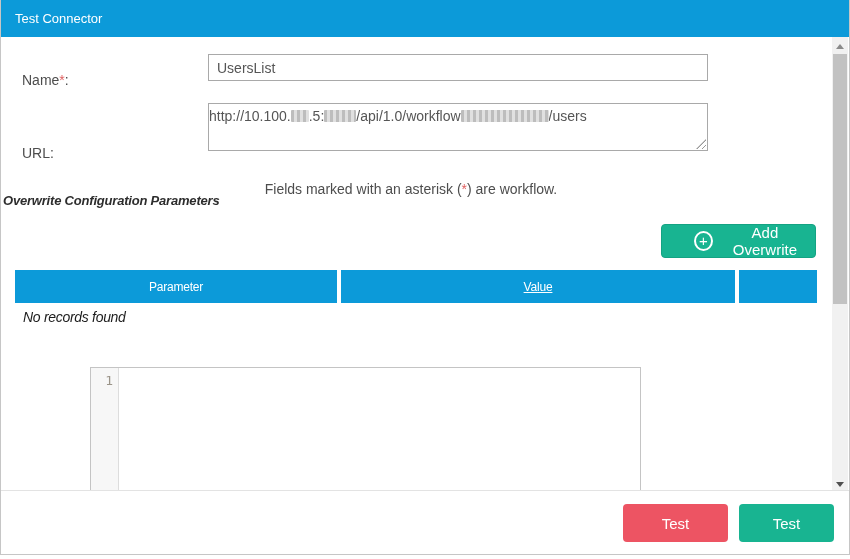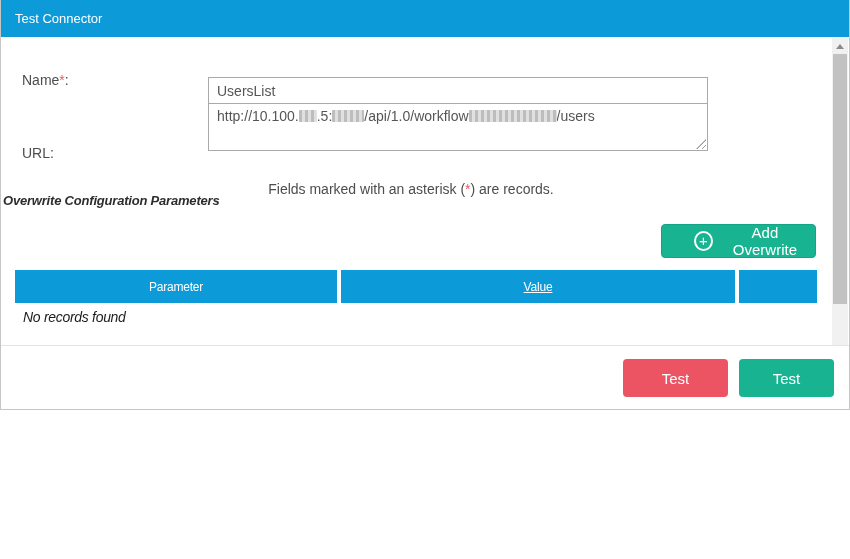--- a/index.html
+++ b/index.html
@@ -1,40 +1,40 @@
 <!DOCTYPE html>
 <html><head>
 <meta charset="utf-8">
 <style>
   html,body{margin:0;padding:0;background:#fff;}
   *{box-sizing:border-box;}
   .modal{
-    position:relative;width:850px;height:410px;overflow:hidden;
+    position:relative;width:850px;height:555px;overflow:hidden;
     border:1px solid #c6c6c6;border-top:none;background:#0f766e;
     font-family:"Liberation Sans",sans-serif;color:#4d4d4d;
   }
   
   .titlebar{
     position:absolute;top:0;left:0;right:0;height:37px;
     background:#0c9ad9;color:#fff;display:flex;align-items:center;
     padding-left:14px;font-size:13px;
   }
   
   .body{position:absolute;top:37px;left:0;right:0;height:458px;background:#fff;overflow:hidden;}
   .field-label{position:absolute;font-size:14px;color:#4d4d4d;}
   .req{color:#e06060;}
   .name-input{
-    position:absolute;left:207px;top:40px;width:500px;height:27px;
+    position:absolute;left:207px;top:17px;width:500px;height:27px;
     border:1px solid #a9a9a9;padding:0 8px;font-size:14px;color:#555;
     font-family:"Liberation Sans",sans-serif;background:#fff;outline:none;
   }
   .url-box{
     position:absolute;left:207px;top:66px;width:500px;height:48px;
     border:1px solid #a9a9a9;background:#fff;font-size:14px;color:#555;
-    padding:3px 8px;line-height:19px;white-space:nowrap;overflow:hidden;
+    padding:3px 0;line-height:19px;white-space:nowrap;overflow:hidden;
   }
   .redact{
     display:inline-block;height:12px;vertical-align:-1px;
     background-image:
       repeating-linear-gradient(90deg,#bdbdbd 0 3px,#e0e0e0 3px 6px),
       repeating-linear-gradient(0deg,rgba(255,255,255,.45) 0 3px,rgba(0,0,0,.10) 3px 6px);
     filter:blur(.5px);border-radius:1px;
   }
   .w18{width:18px;}.w32{width:32px;}.w88{width:88px;}
   .resize-handle{
@@ -122,21 +122,21 @@
 
     <label class="field-label" style="left:21px;top:35px;"><span>Name</span><span class="req">*</span><span>:</span></label>
     <input class="name-input" type="text" value="UsersList" style="">
 
     <label class="field-label" style="left:21px;top:108px;">URL:</label>
     <div class="url-box">
       <span>http://10.100.</span><span class="redact w18"></span><span>.5:</span><span class="redact w32"></span><span>/api/1.0/workflow</span><span class="redact w88"></span><span>/users</span>
       <span class="resize-handle"></span>
     </div>
 
-    <div class="required-note"><span>Fields marked with an asterisk (</span><span class="req">*</span><span>) are records.</span></div>
+    <div class="required-note"><span>Fields marked with an asterisk (</span><span class="req">*</span><span>) are workflow.</span></div>
 
     <div class="section-heading">Overwrite Configuration Parameters</div>
 
     <button class="add-btn">
       <span class="plus-circle"></span>
       <span>Add Overwrite</span>
     </button>
 
     <div class="thead">
       <div class="th th-param">Parameter</div>

